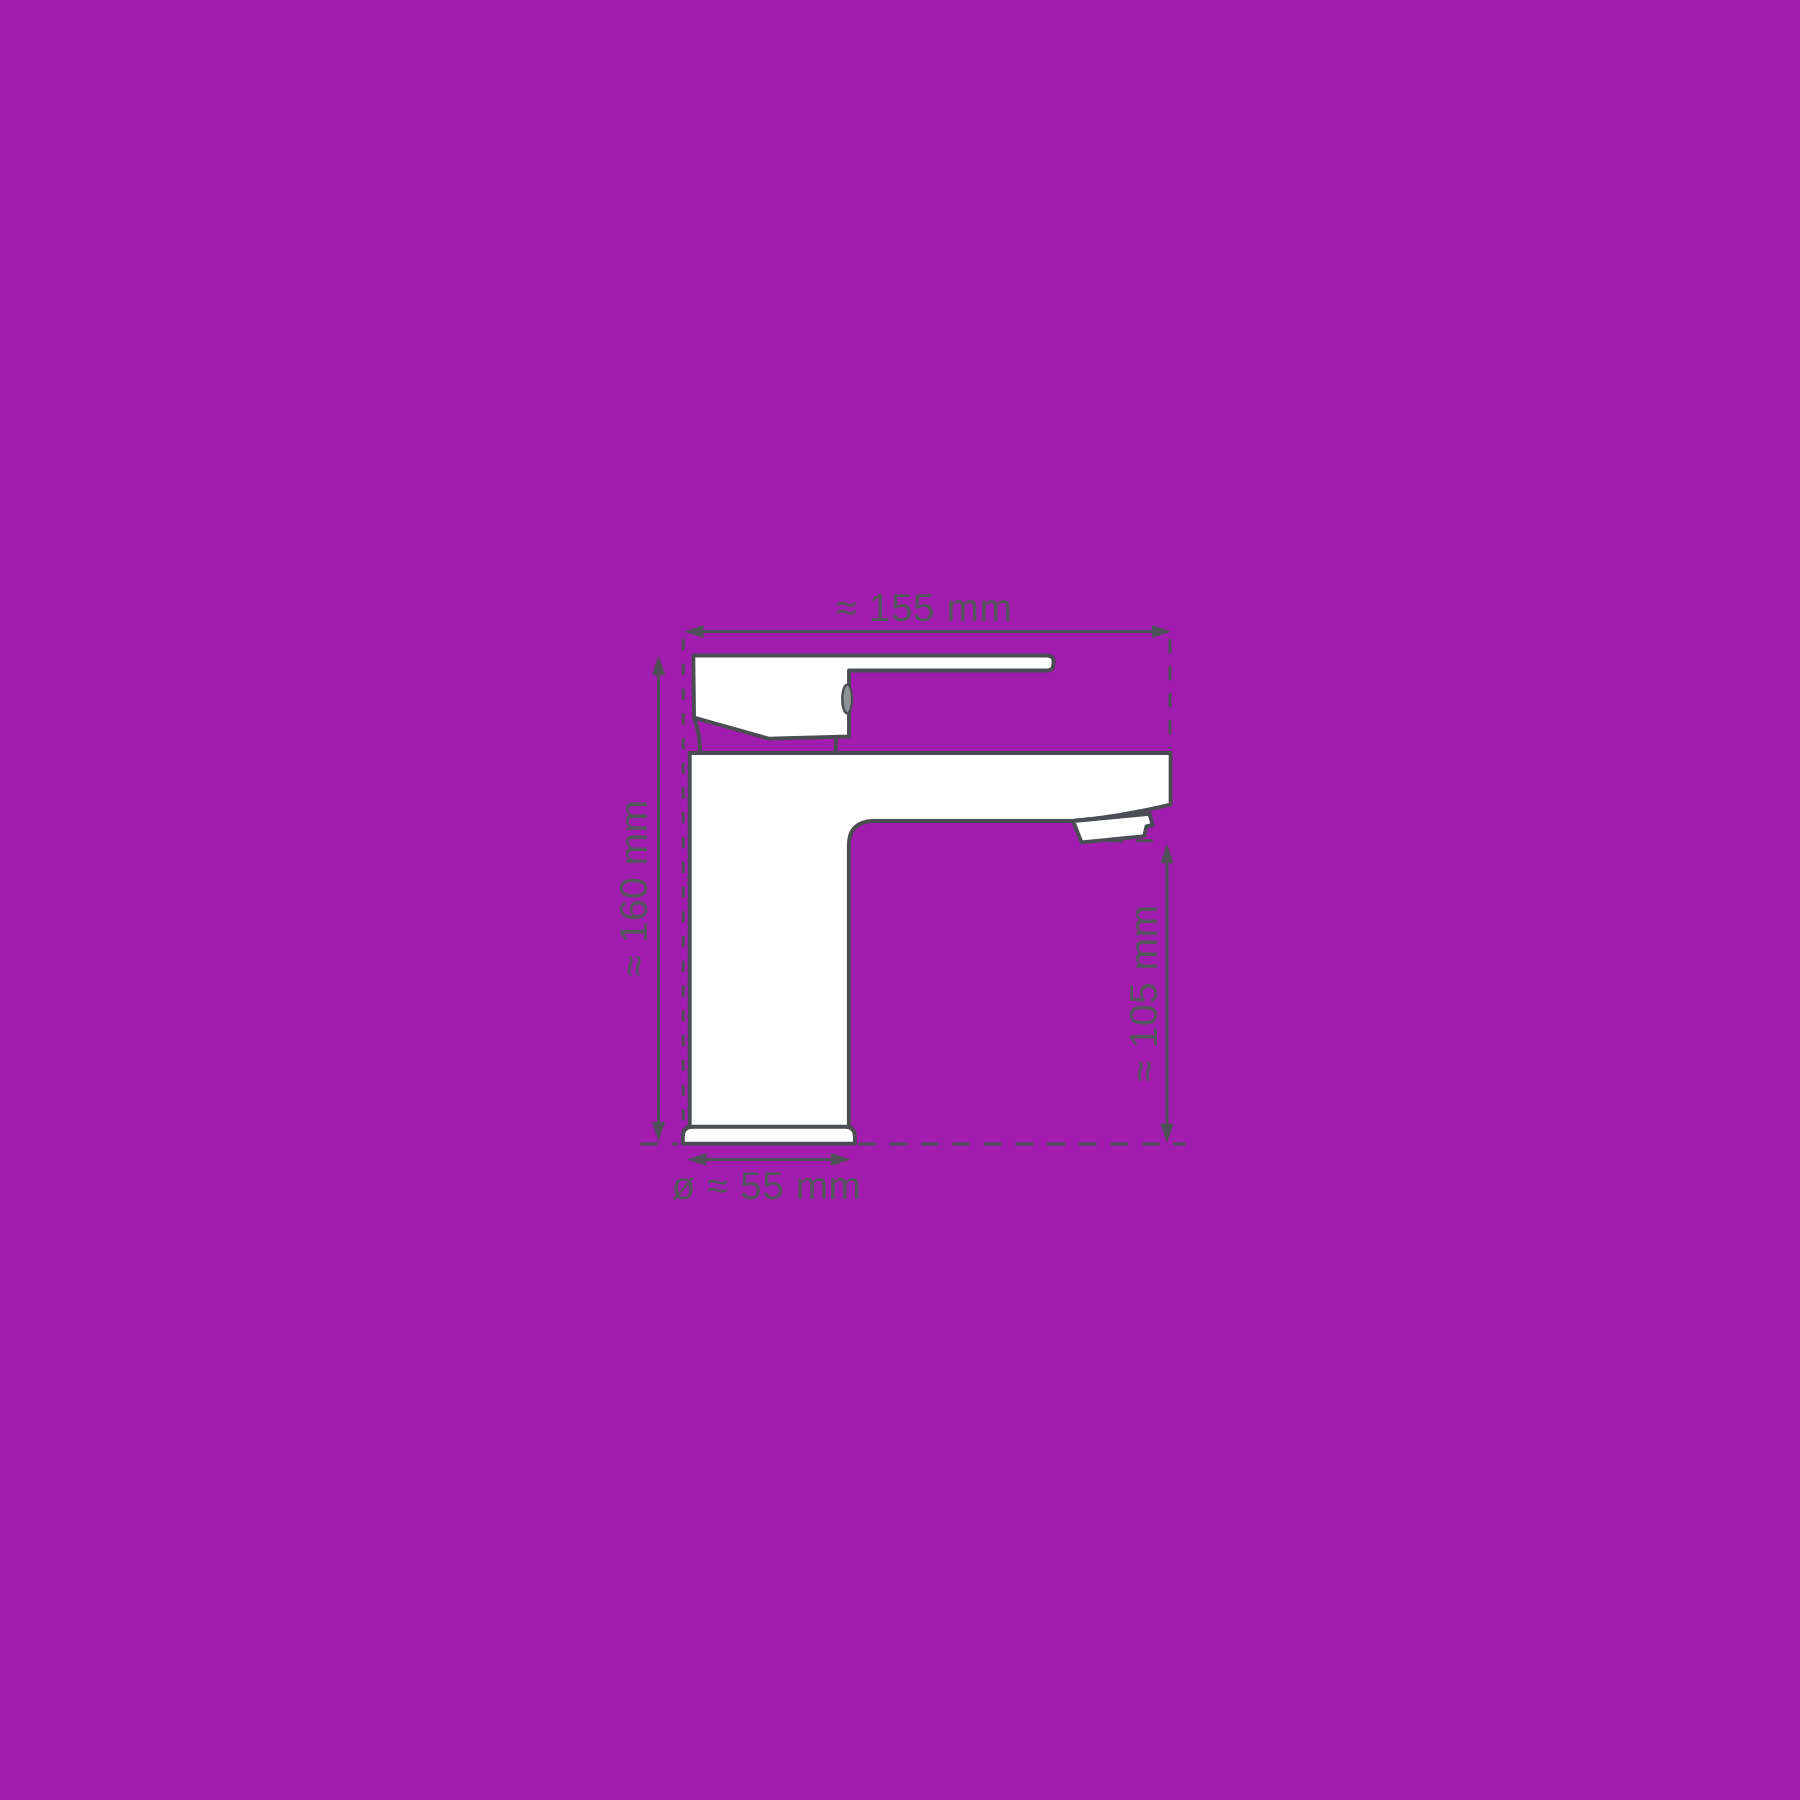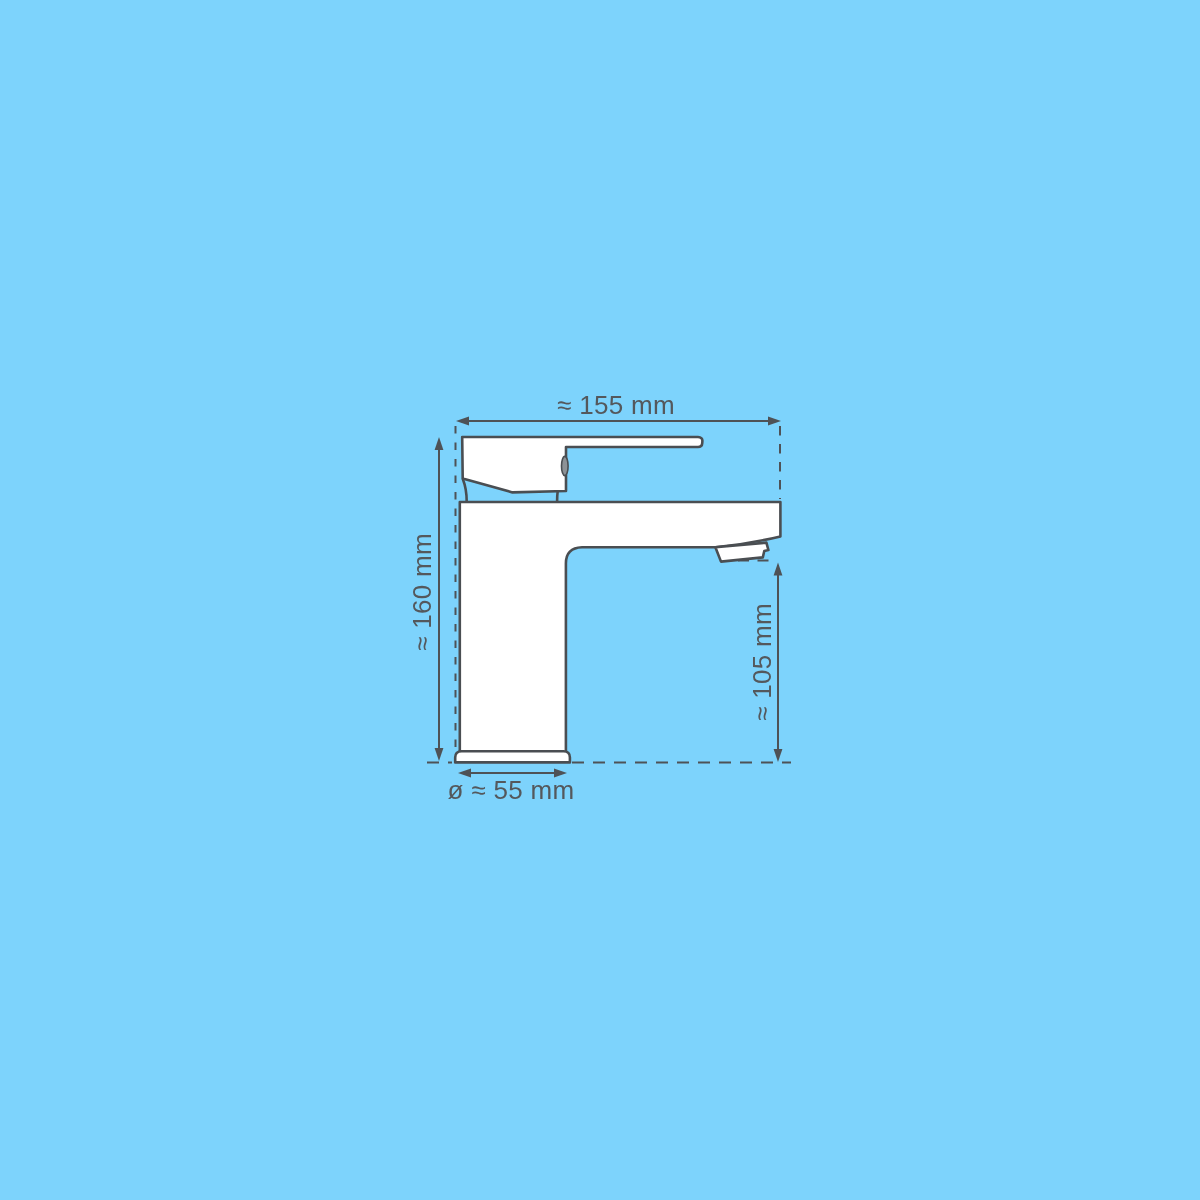--- a/index.html
+++ b/index.html
@@ -8,21 +8,21 @@
     background: #ffffff;
     width: 1200px;
     height: 1200px;
     overflow: hidden;
     font-family: "Liberation Sans", sans-serif;
   }
   .canvas {
     position: relative;
     width: 1200px;
     height: 1200px;
-    background: #7dd3fc;
+    background: #a21caf;
   }
   svg {
     position: absolute;
     top: 0;
     left: 0;
   }
   svg text {
     font-family: "Liberation Sans", sans-serif;
     font-size: 26px;
     letter-spacing: 0.3px;

